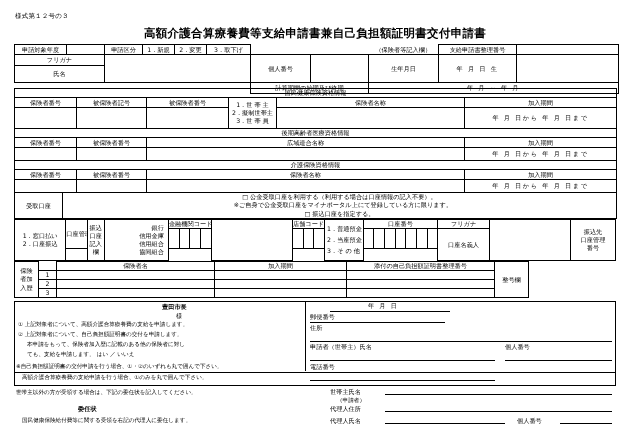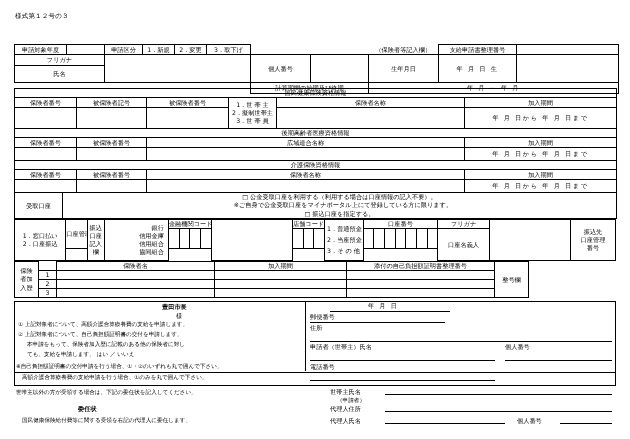--- a/index.html
+++ b/index.html
@@ -79,20 +79,21 @@
     position: absolute;
     border: 1px solid #000000;
   }
 </style>
 </head>
 <body>
 
 <div id="page">
 
   <div class="formno">様式第１２号の３</div>
+  <div class="doctitle">高額介護合算療養費等支給申請書兼自己負担額証明書交付申請書</div>
 
   <table class="grid" style="left:14px; top:44px; width:602px;">
     <colgroup>
       <col style="width:52px">
         <col style="width:38px">
       <col style="width:38px">
         <col style="width:32px">
         <col style="width:32px">
         <col style="width:44px">
       <col style="width:60px">

